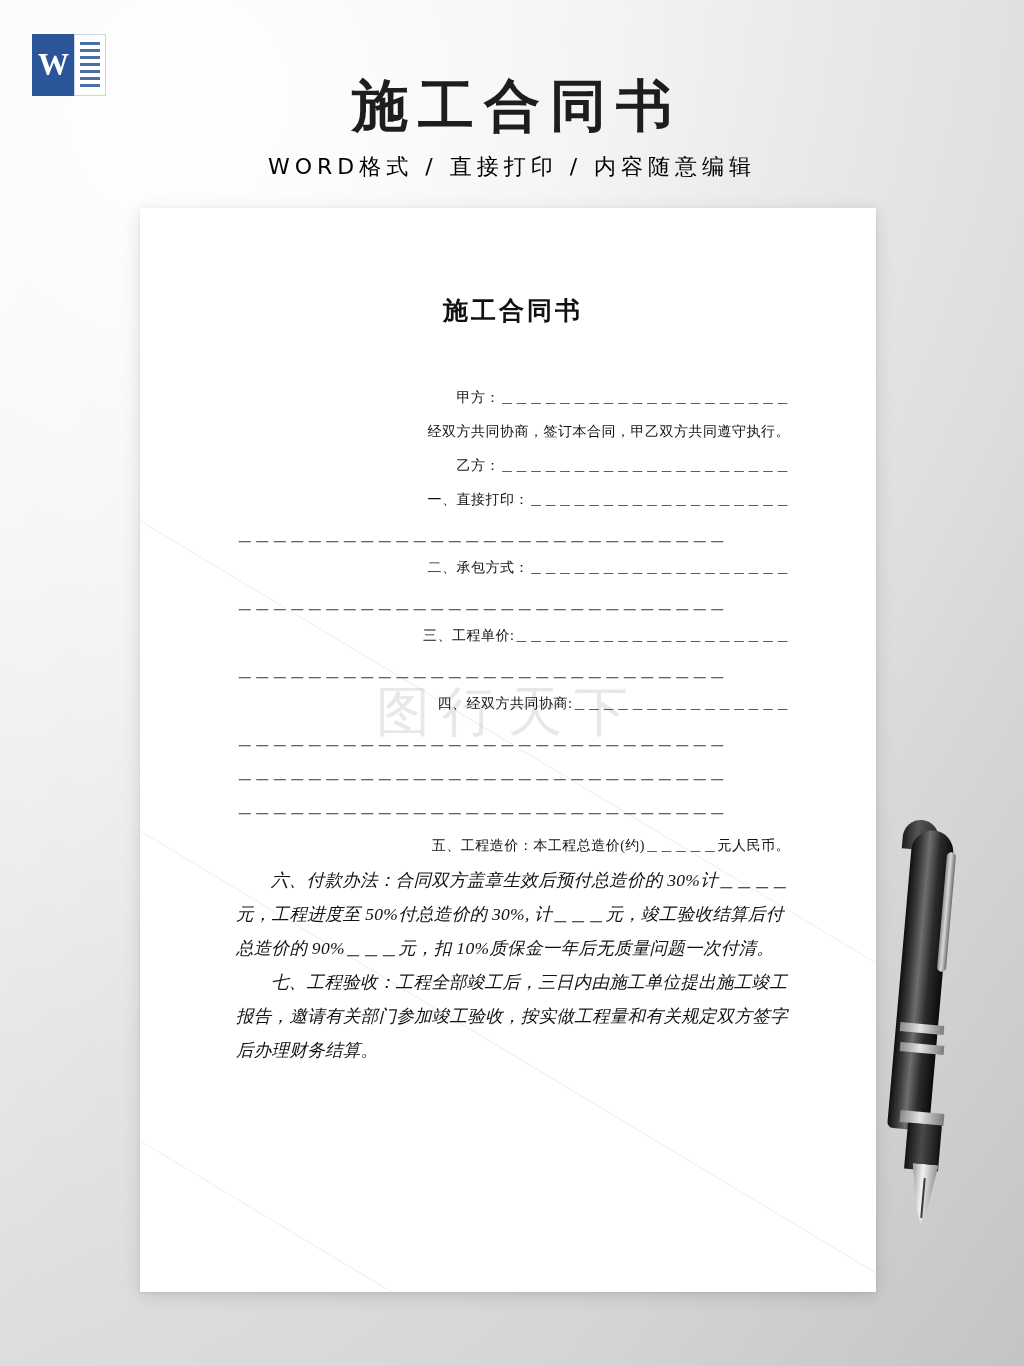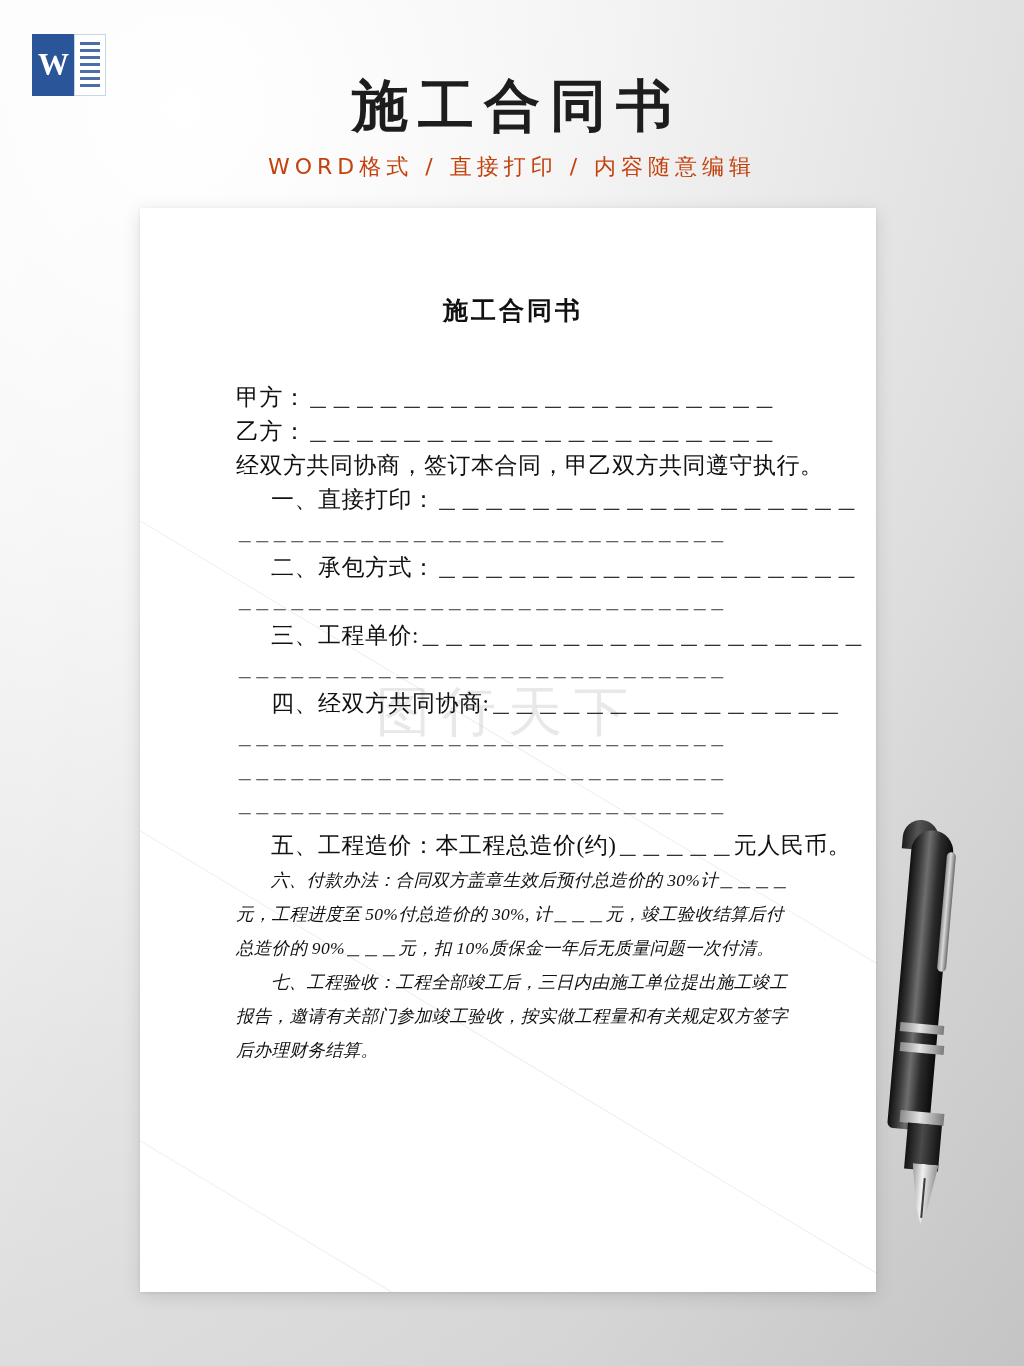--- a/index.html
+++ b/index.html
@@ -82,21 +82,21 @@
     color: #1d1d1d;
     line-height: 1.15;
     margin: 0;
     padding-left: 10px;
   }
   .headline .sub-title {
     margin-top: 14px;
     font-family: "DejaVu Sans", sans-serif;
     font-size: 22px;
     letter-spacing: 5px;
-    color: #c2410c;
+    color: #000000;
     padding-left: 0;
   }
 
   
   .paper {
     position: absolute;
     left: 140px;
     top: 208px;
     width: 736px;
     height: 1084px;
@@ -114,24 +114,25 @@
   }
   .doc-title {
     text-align: center;
     font-size: 25px;
     font-weight: bold;
     letter-spacing: 3px;
     margin: 0 0 54px 0;
     font-family: "Liberation Serif", serif;
   }
   .line {
-    font-size: 23px;
+    font-size: 14px;
     line-height: 34px;
     white-space: nowrap;
     letter-spacing: .5px;
+    text-align: right;
   }
   .indent { text-indent: 35px; }
   .blank-line {
     font-size: 17.5px;
     line-height: 34px;
     letter-spacing: 0;
   }
   .para {
     font-size: 17.5px;
     line-height: 34px;
@@ -276,22 +277,22 @@
     <div class="wm-line" style="top:430px; transform: rotate(31deg);"></div>
     <div class="wm-line" style="top:740px; transform: rotate(31deg);"></div>
     <div class="wm-line" style="top:1050px; transform: rotate(31deg);"></div>
     <div class="wm-text">图行天下</div>
   </div>
 
   <div class="paper-inner">
     <div class="doc-title">施工合同书</div>
 
     <div class="line">甲方：＿＿＿＿＿＿＿＿＿＿＿＿＿＿＿＿＿＿＿＿</div>
+    <div class="line">经双方共同协商，签订本合同，甲乙双方共同遵守执行。</div>
     <div class="line">乙方：＿＿＿＿＿＿＿＿＿＿＿＿＿＿＿＿＿＿＿＿</div>
-    <div class="line">经双方共同协商，签订本合同，甲乙双方共同遵守执行。</div>
 
     <div class="line indent">一、直接打印：＿＿＿＿＿＿＿＿＿＿＿＿＿＿＿＿＿＿</div>
     <div class="blank-line">＿＿＿＿＿＿＿＿＿＿＿＿＿＿＿＿＿＿＿＿＿＿＿＿＿＿＿＿</div>
 
     <div class="line indent">二、承包方式：＿＿＿＿＿＿＿＿＿＿＿＿＿＿＿＿＿＿</div>
     <div class="blank-line">＿＿＿＿＿＿＿＿＿＿＿＿＿＿＿＿＿＿＿＿＿＿＿＿＿＿＿＿</div>
 
     <div class="line indent">三、工程单价:＿＿＿＿＿＿＿＿＿＿＿＿＿＿＿＿＿＿＿</div>
     <div class="blank-line">＿＿＿＿＿＿＿＿＿＿＿＿＿＿＿＿＿＿＿＿＿＿＿＿＿＿＿＿</div>
 

